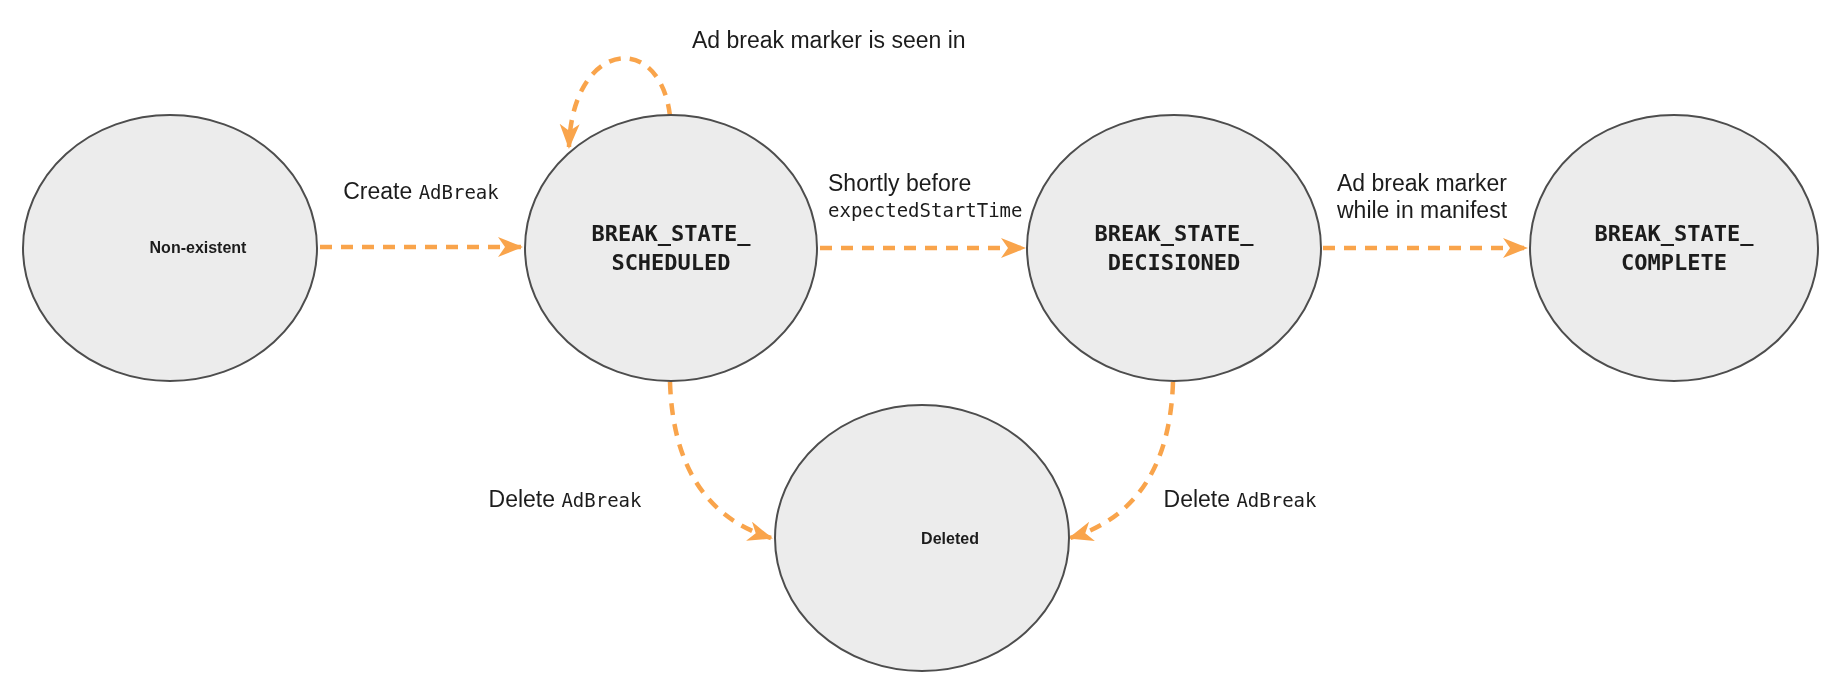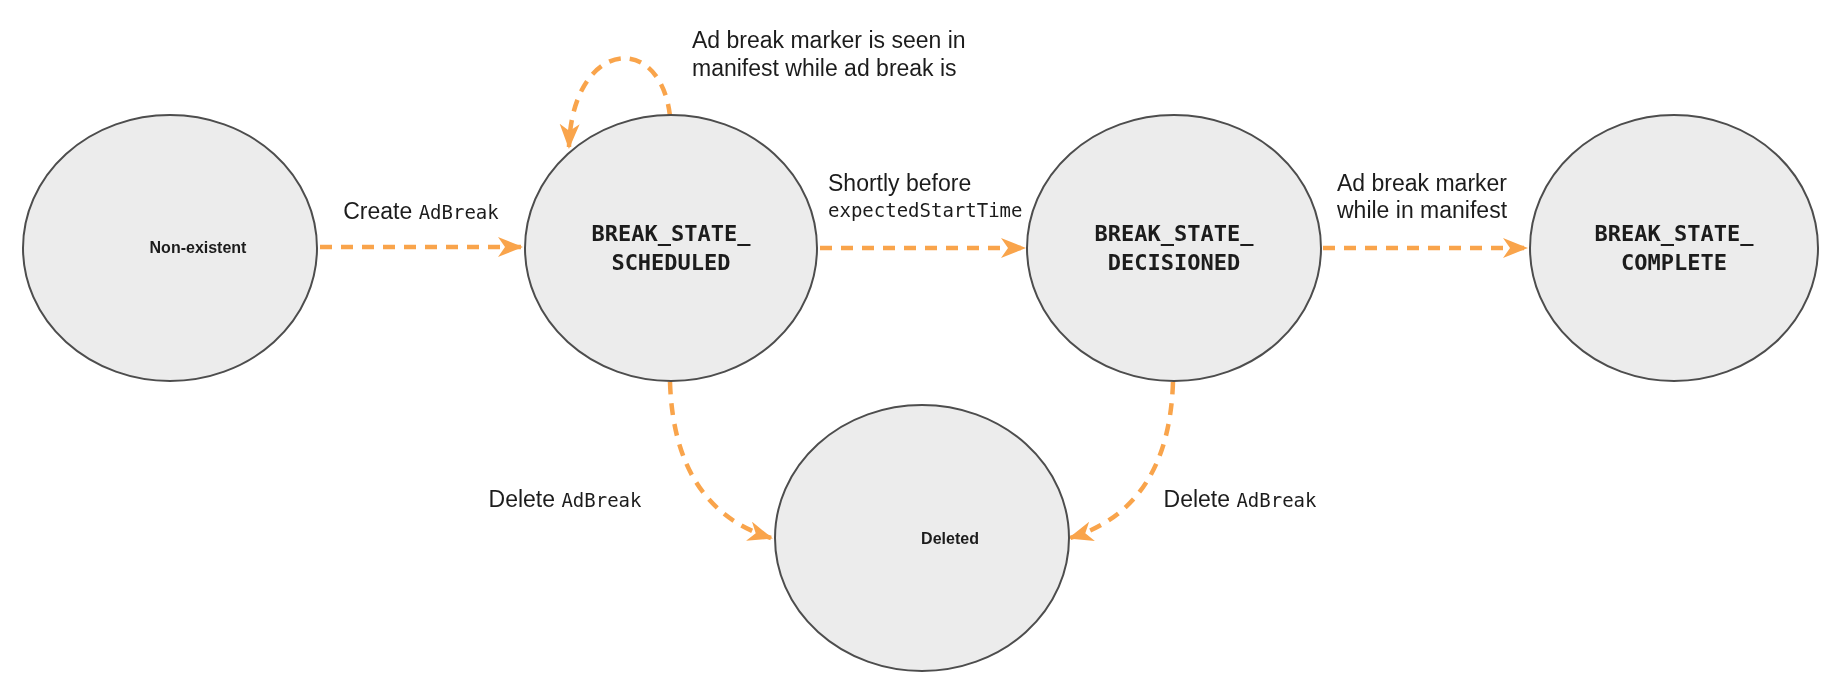--- a/index.html
+++ b/index.html
@@ -36,21 +36,21 @@
   #arrowhead path { fill: var(--arrow); }
 
   .label { position: absolute; white-space: nowrap; }
   .centered { transform: translate(-50%, -50%); text-align: center; }
 
   .edge-label { font-size: 23px; line-height: 27px; color: var(--text); }
   .code {
     font-family: "DejaVu Sans Mono", "Liberation Mono", monospace;
     font-size: 19px;
   }
-  .selfloop-label { line-height: 28px; }
+  .selfloop-label { line-height: 28px; text-align: center; }
 
   .node-label-sans {
     font-weight: bold;
     font-size: 16px;
     line-height: 26px;
     margin-left: 28px;
   }
   .node-label-mono {
     font-family: "DejaVu Sans Mono", "Liberation Mono", monospace;
     font-weight: bold;
@@ -96,27 +96,26 @@
     <div>DECISIONED</div>
   </div>
 
   <div class="label centered node-label-mono" style="left:1674px; top:248px;">
     <div>BREAK_STATE_</div>
     <div>COMPLETE</div>
   </div>
 
   <div class="label centered node-label-sans" style="left:922px; top:539px;">Deleted</div>
 
-  <div class="label centered edge-label" style="left:421px; top:212px;">
+  <div class="label centered edge-label" style="left:421px; top:192px;">
     <span>Create </span><span class="code">AdBreak</span>
   </div>
 
   <div class="label edge-label selfloop-label" style="left:692px; top:26px;">
     <div>Ad break marker is seen in</div>
-    <div>manifest while ad break is</div>
   </div>
 
   <div class="label edge-label" style="left:828px; top:170px;">
     <div>Shortly before</div>
     <div class="code">expectedStartTime</div>
   </div>
 
   <div class="label edge-label" style="left:1337px; top:170px;">
     <div>Ad break marker</div>
     <div>while in manifest</div>

